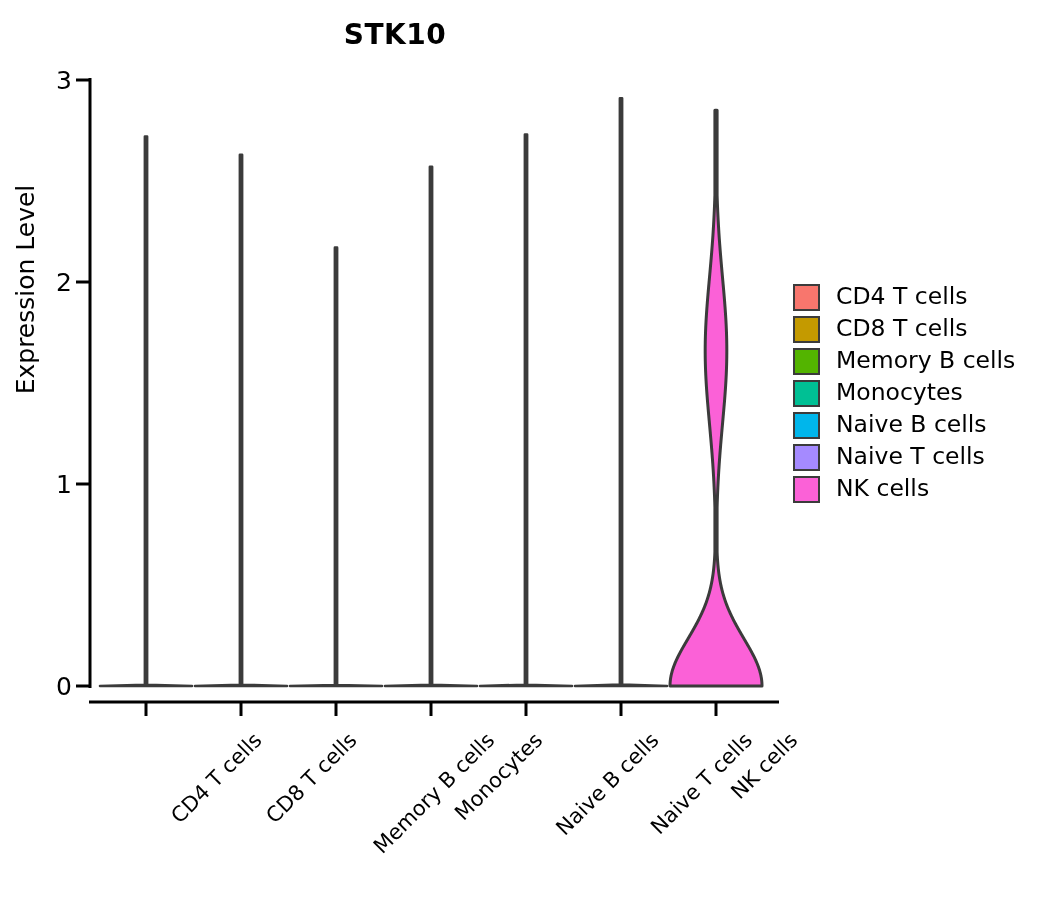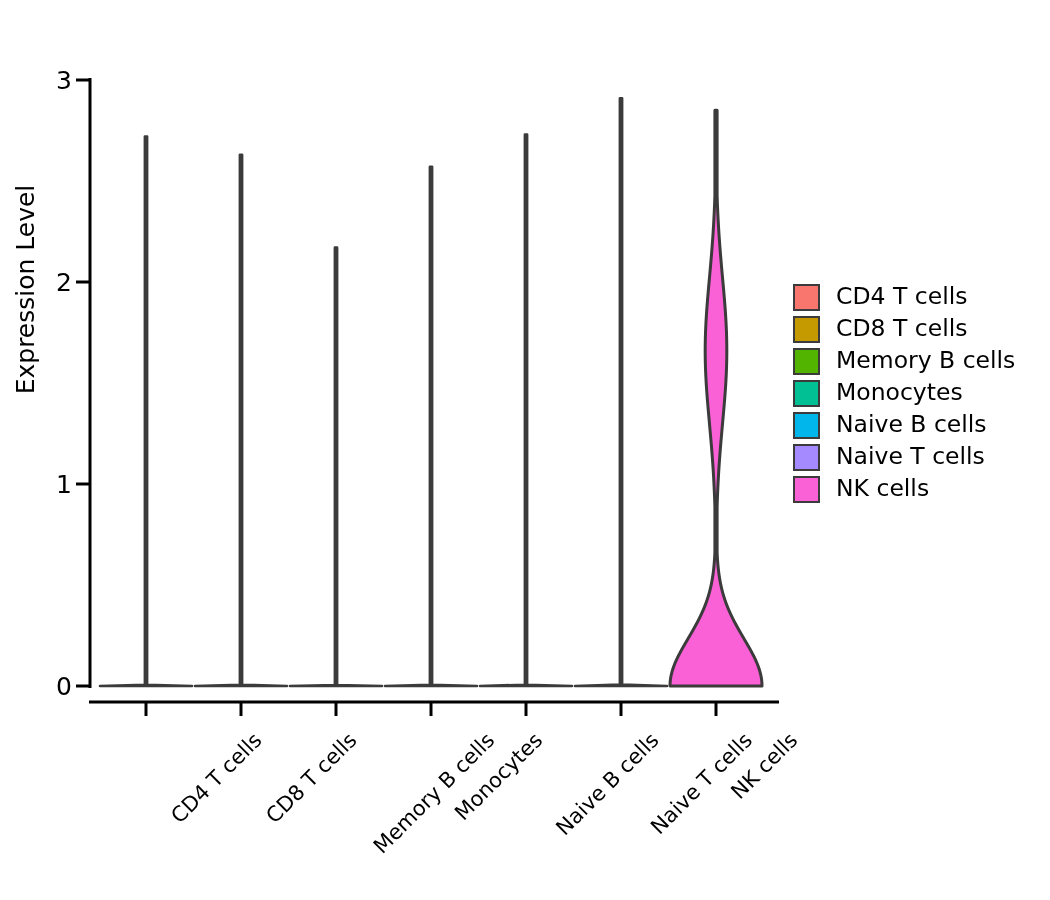--- a/index.html
+++ b/index.html
@@ -92,20 +92,21 @@
     transform-origin: right top;
     text-align: right;
     font-family: "DejaVu Sans", "Liberation Sans", sans-serif;
   }
 </style>
 </head>
 <body>
 
 <div id="root">
 
+  <div class="title">STK10</div>
 
   <div class="ylabel">Expression Level</div>
 
   <div class="ytick-label" style="left:32px; top:66px;">3</div>
   <div class="ytick-label" style="left:32px; top:268px;">2</div>
   <div class="ytick-label" style="left:32px; top:470px;">1</div>
   <div class="ytick-label" style="left:32px; top:672px;">0</div>
 
   <div class="xtick-label" style="left:132px; top:728px;">CD4 T cells</div>
   <div class="xtick-label" style="left:227px; top:728px;">CD8 T cells</div>

